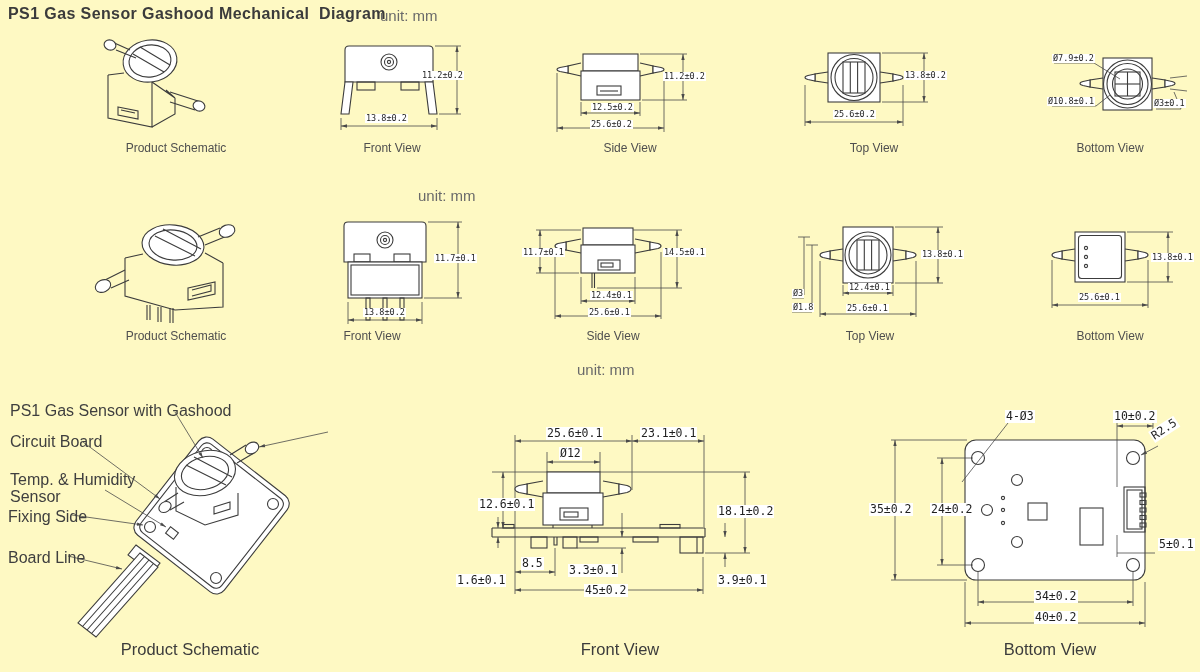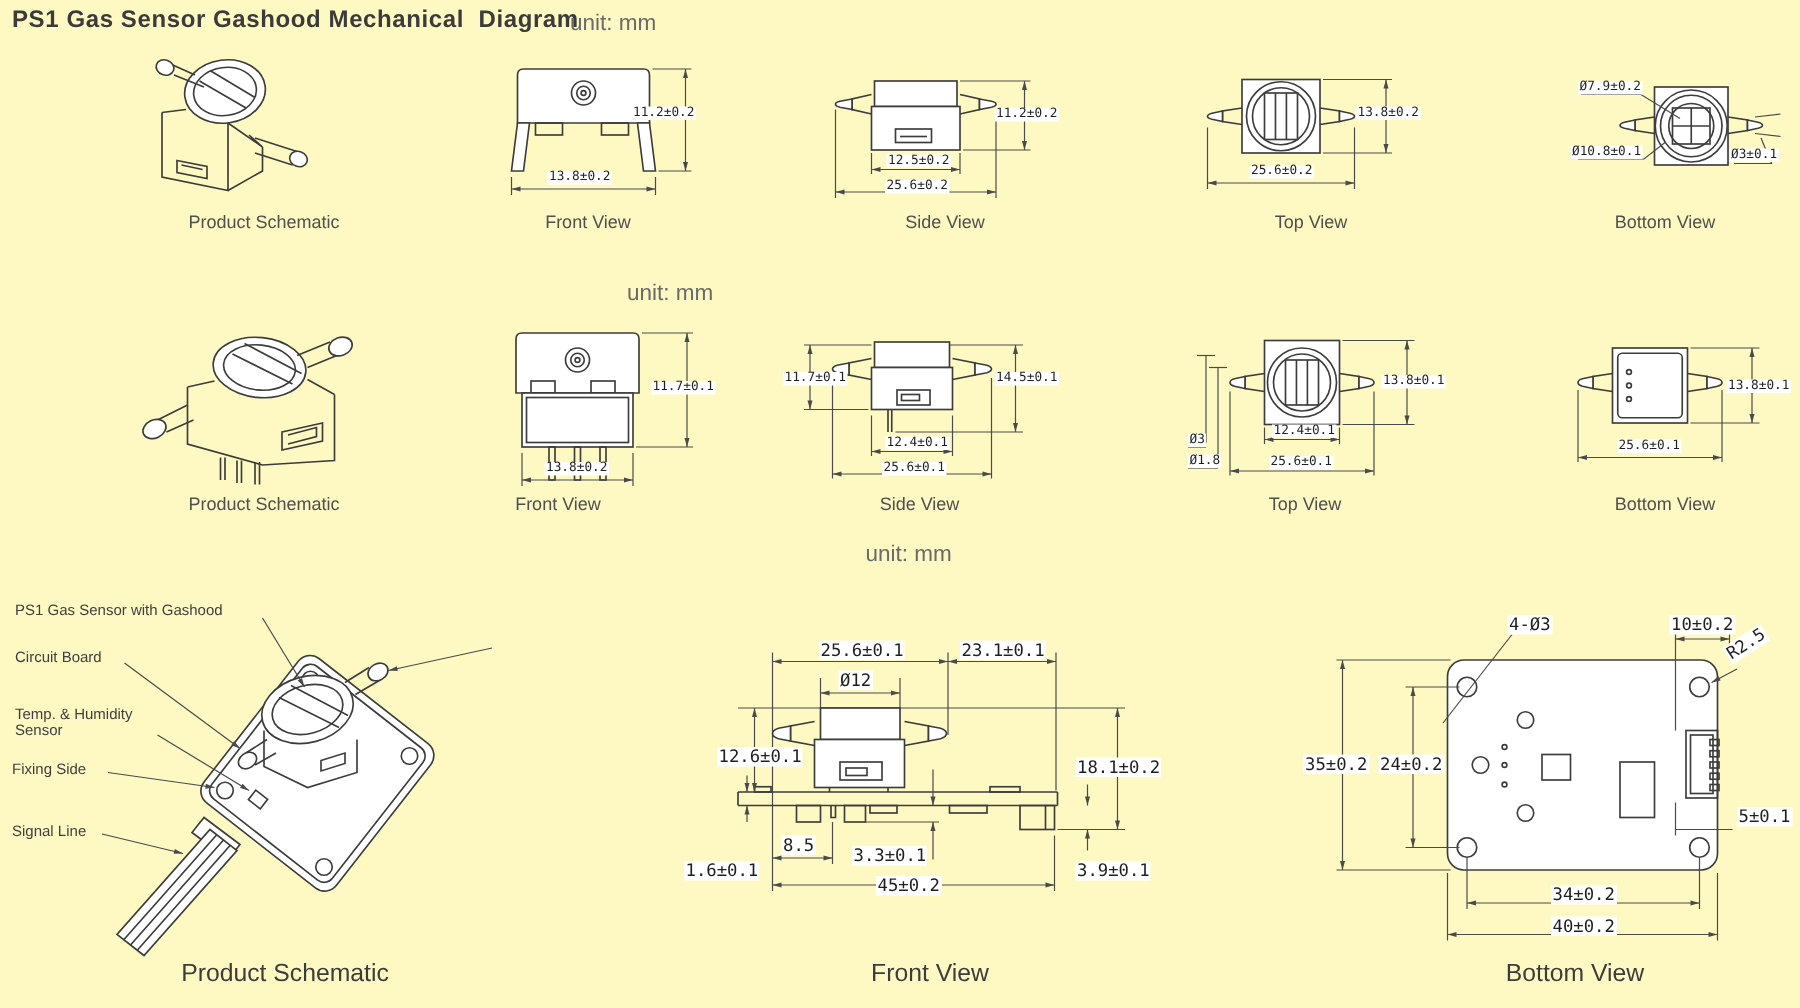--- a/index.html
+++ b/index.html
@@ -8,21 +8,21 @@
   .h{position:absolute;font-weight:bold;font-size:16px;color:#3b3b3b;letter-spacing:.4px;white-space:pre}
   .h3{font-size:17px;letter-spacing:.6px}
   .unit{position:absolute;font-size:15px;color:#6a6a6a}
   .fig{position:absolute}
   .fig svg{position:absolute;left:0;top:0;overflow:visible}
   .cap{position:absolute;width:160px;text-align:center;font-size:12px;color:#4f4f4f}
   .cap3{width:200px;font-size:16.5px;color:#3c3c3c}
   .dim{position:absolute;font-family:"DejaVu Sans Mono",monospace;font-size:8.5px;line-height:1.1;
        color:#1f1f1f;background:#fff;padding:0 1px;white-space:nowrap}
   .dim3{font-size:11.5px}
-  .lbl{position:absolute;font-size:10px;color:#3f3f3f;white-space:pre-line;line-height:1.05}
+  .lbl{position:absolute;font-size:16px;color:#3f3f3f;white-space:pre-line;line-height:1.05}
   .d{fill:none;stroke:#3c3c3c;stroke-width:1.1}
   .dw{fill:#fff;stroke:#3c3c3c;stroke-width:1.1}
   .m{fill:none;stroke:#4a4a4a;stroke-width:.8}
   .ma{marker-start:url(#arr);marker-end:url(#arr)}
   .me{marker-end:url(#arr)}
 </style>
 </head>
 <body>
 
 <div id="page">
@@ -313,21 +313,21 @@
   <line class="m me" x1="105" y1="95" x2="166" y2="132"></line>
   <line class="m me" x1="72" y1="120" x2="143" y2="130"></line>
   <line class="m me" x1="68" y1="161" x2="122" y2="174"></line>
   <line class="m me" x1="328" y1="37" x2="259" y2="52"></line>
 </svg>
 <span class="lbl" style="left:10px;top:8px">PS1 Gas Sensor with Gashood</span>
 <span class="lbl" style="left:10px;top:39px">Circuit Board</span>
 <span class="lbl" style="left:10px;top:77px">Temp. &amp; Humidity
 Sensor</span>
 <span class="lbl" style="left:8px;top:114px">Fixing Side</span>
-<span class="lbl" style="left:8px;top:155px">Signal Line</span>
+<span class="lbl" style="left:8px;top:155px">Board Line</span>
 </div>
 <div class="cap cap3" style="left:90px;top:640px">Product Schematic</div>
 
 <div class="fig" style="left:440px;top:390px;width:360px;height:240px">
 <svg width="360" height="240">
   <line class="m" x1="52" y1="82" x2="310" y2="82"></line>
   <line class="m" x1="75" y1="45" x2="75" y2="204"></line>
   <line class="m" x1="192" y1="45" x2="192" y2="100"></line>
   <line class="m" x1="264" y1="45" x2="264" y2="137"></line>
   <line class="m ma" x1="75" y1="51" x2="192" y2="51"></line>
@@ -422,20 +422,20 @@
         <line class="m" x1="278" y1="182" x2="278" y2="216"></line>
   <line class="m ma" x1="123" y1="212" x2="278" y2="212"></line>
   <line class="m" x1="110" y1="192" x2="110" y2="237"></line>
         <line class="m" x1="290" y1="192" x2="290" y2="237"></line>
   <line class="m ma" x1="110" y1="233" x2="290" y2="233"></line>
 </svg>
 <span class="dim dim3" style="left:150px;top:20px">4-Ø3</span>
 <span class="dim dim3" style="left:258px;top:20px">10±0.2</span>
 <span class="dim dim3" style="left:300px;top:40px;transform:rotate(-33deg);transform-origin:left bottom">R2.5</span>
 <span class="dim dim3" style="left:14px;top:113px">35±0.2</span>
-<span class="dim dim3" style="left:64px;top:113px">24±0.2</span>
+<span class="dim dim3" style="left:75px;top:113px">24±0.2</span>
 <span class="dim dim3" style="left:303px;top:148px">5±0.1</span>
 <span class="dim dim3" style="left:179px;top:200px">34±0.2</span>
 <span class="dim dim3" style="left:179px;top:221px">40±0.2</span>
 </div>
 <div class="cap cap3" style="left:960px;top:640px;width:180px">Bottom View</div>
 
 </div>
 
 </body></html>

